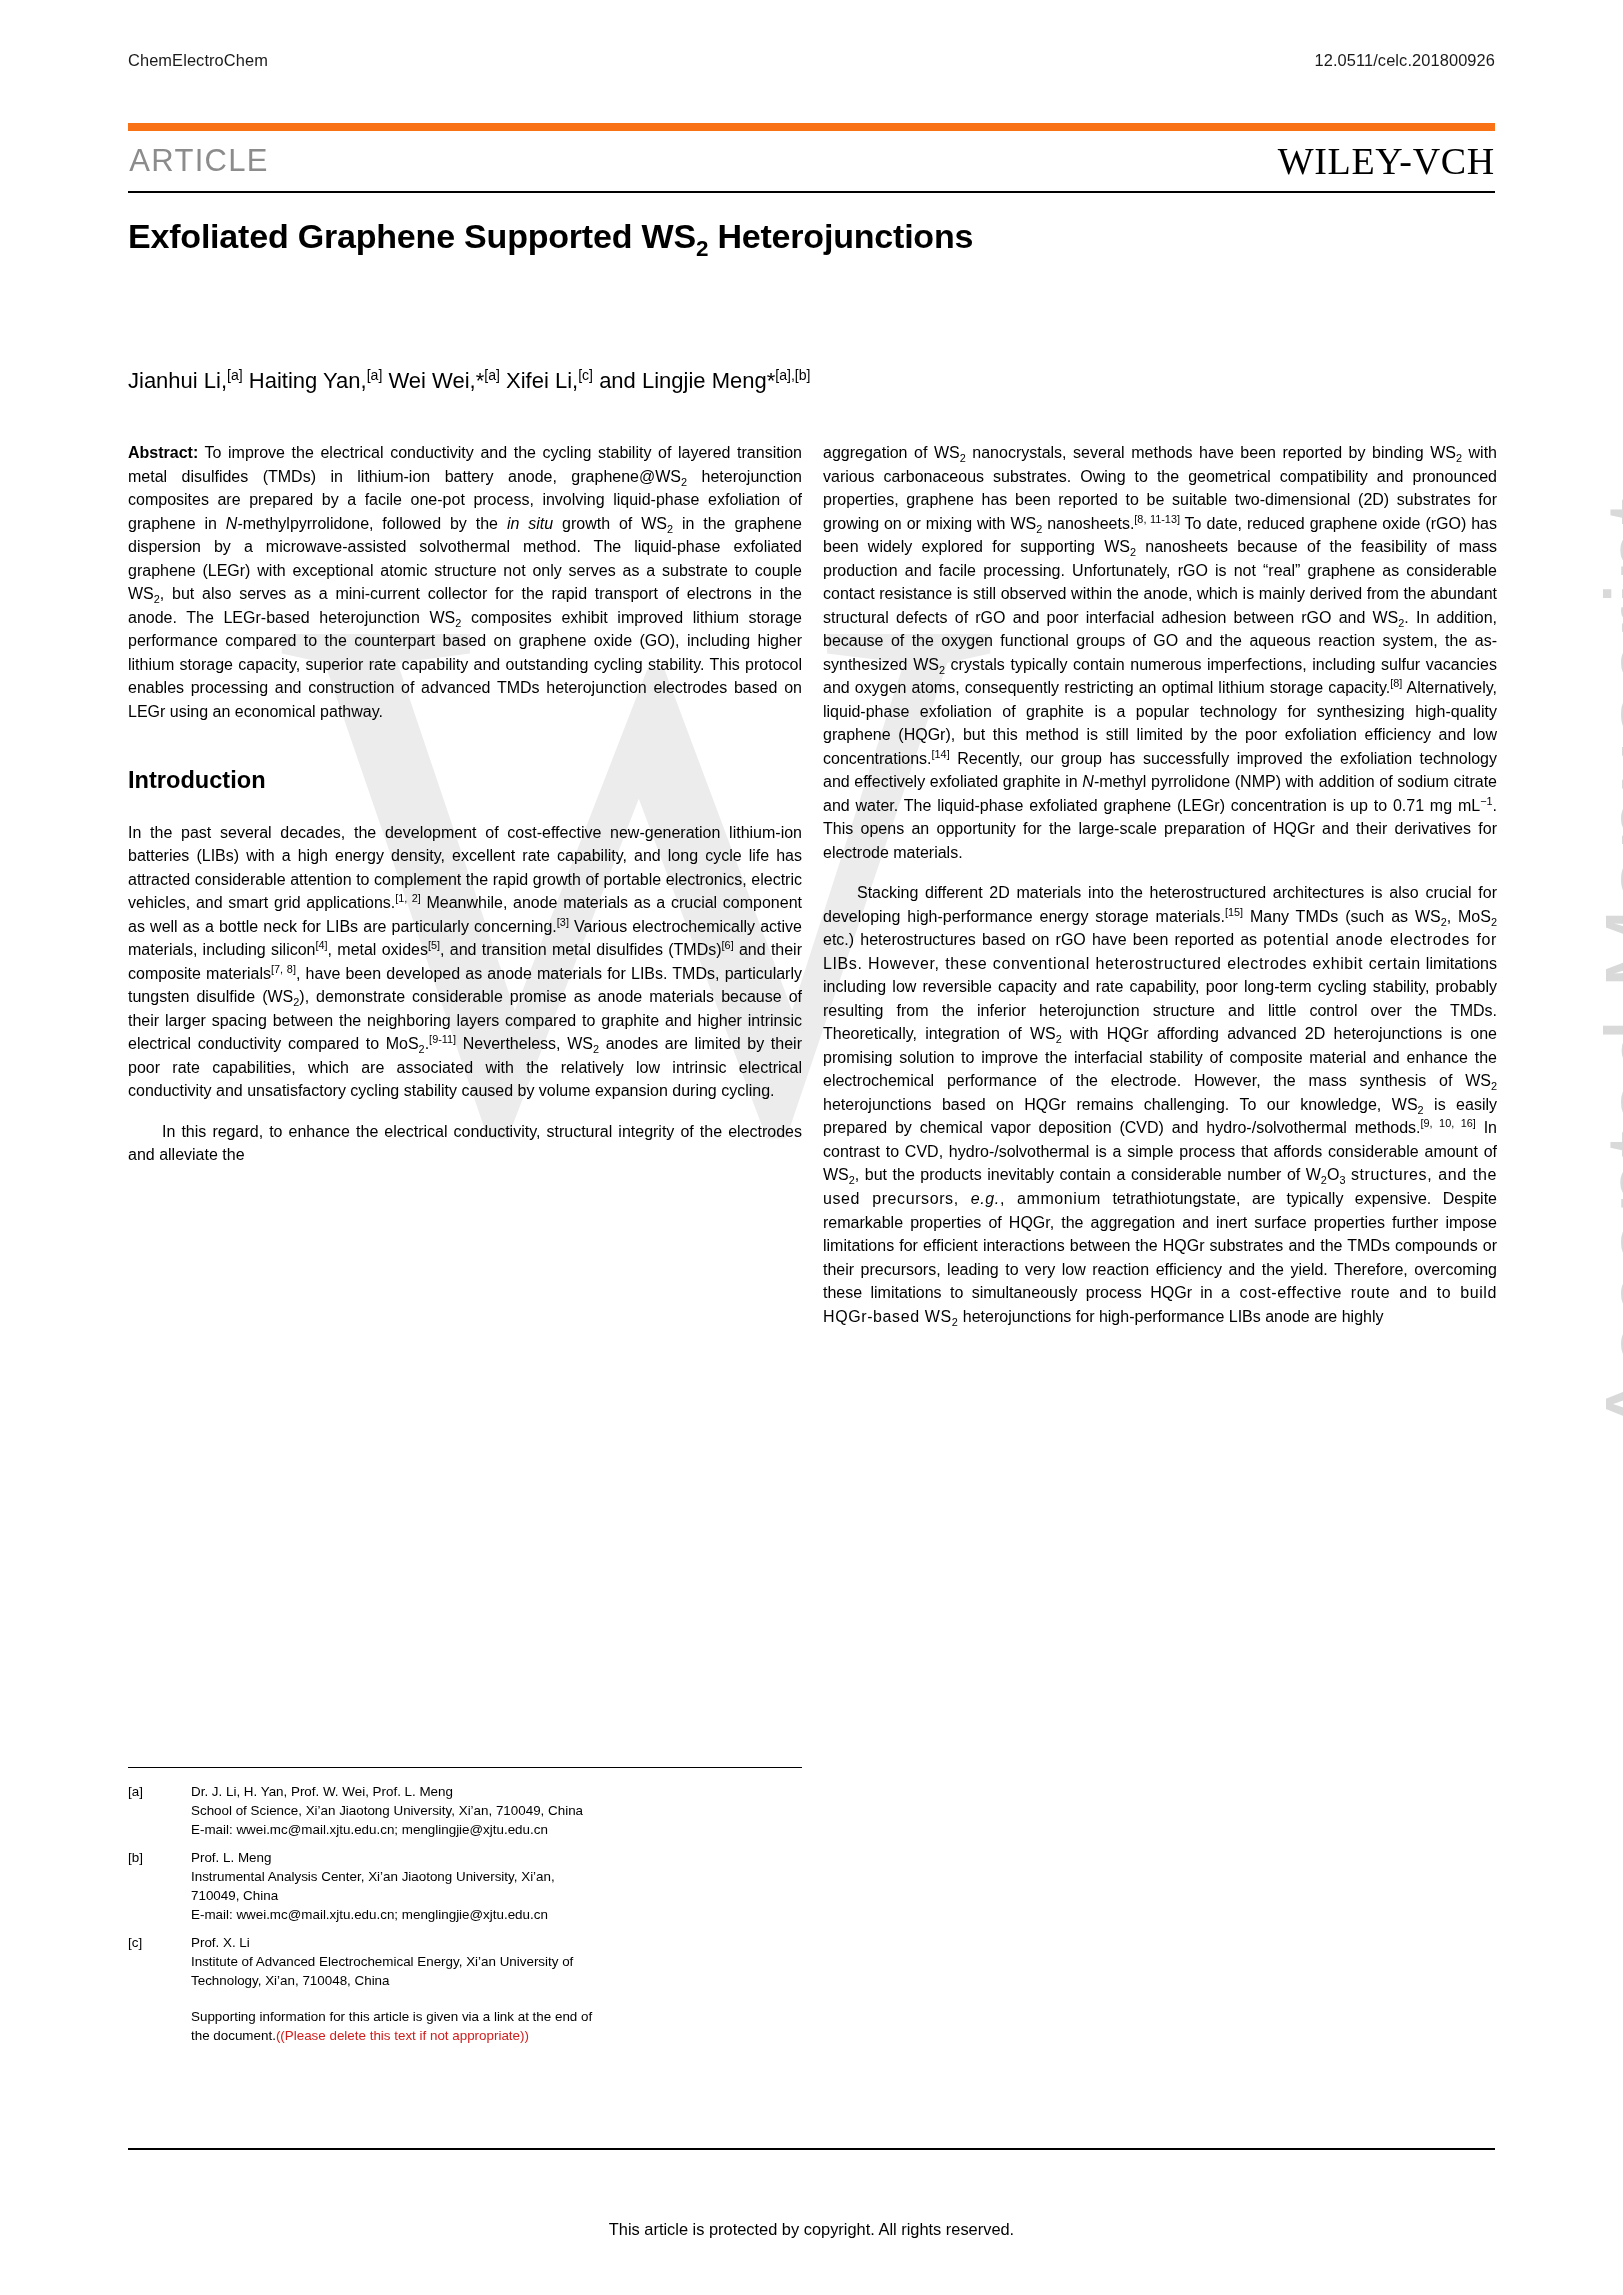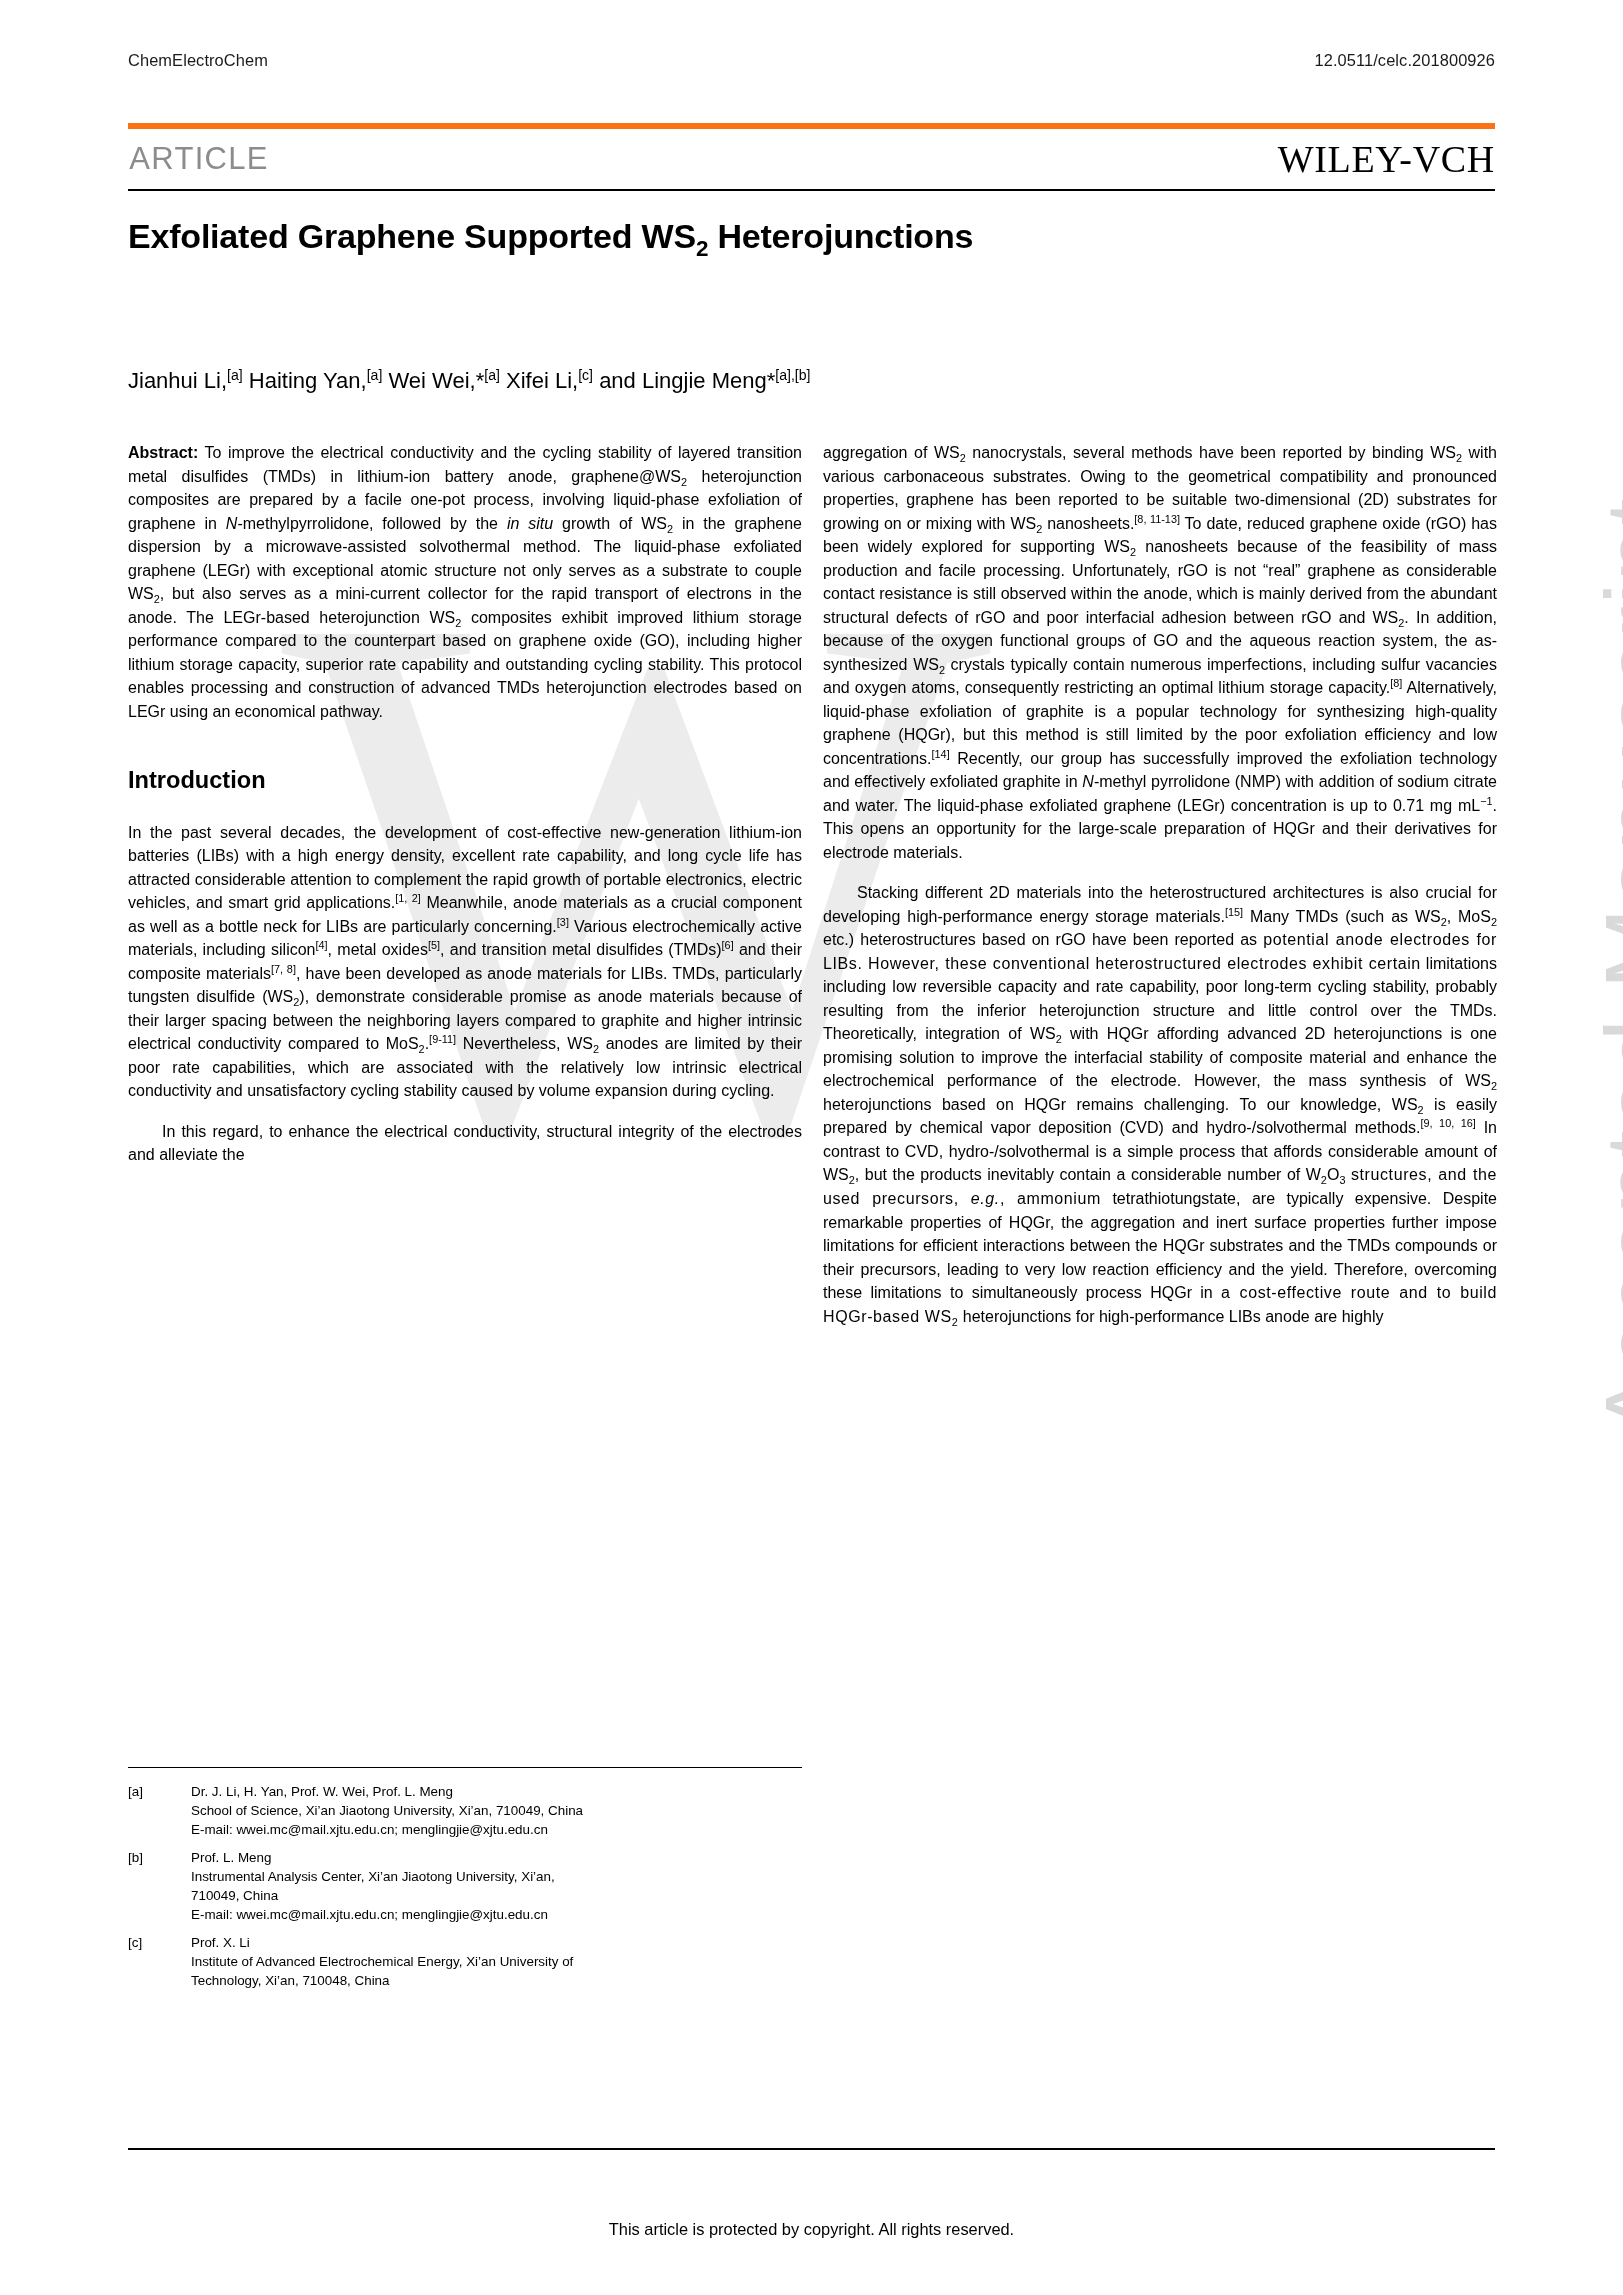--- a/index.html
+++ b/index.html
@@ -32,21 +32,21 @@
   .runhead .rh-left { letter-spacing: 0.1px; }
   .runhead .rh-right { letter-spacing: 0.1px; }
 
   
   .header-band {
     position: absolute;
     top: 123px;
     left: 128px;
     right: 128px;
     height: 60px;
-    border-top: 6px solid #f97316;
+    border-top: 8px solid #f97316;
     border-bottom: 2px solid #000;
     display: flex;
     align-items: center;
     justify-content: space-between;
   }
   .article-word {
     font-size: 31px;
     letter-spacing: 1.3px;
     color: #8c8c8c;
     font-weight: 400;
@@ -261,20 +261,24 @@
         </div>
       </div>
       <div class="fn-row">
         <div class="fn-tag">[c]</div>
         <div class="fn-body">
           <div>Prof. X. Li</div>
           <div>Institute of Advanced Electrochemical Energy, Xi’an University of</div>
           <div>Technology, Xi’an, 710048, China</div>
         </div>
       </div>
+      <div class="fn-note">
+        <div>Supporting information for this article is given via a link at the end of</div>
+        <div><span>the document.</span><span class="red">((Please delete this text if not appropriate))</span></div>
+      </div>
     </div>
 
     <div class="footer-rule"></div>
     <div class="footer-text">This article is protected by copyright. All rights reserved.</div>
 
   </div>
 </div>
 
 
 </body></html>

